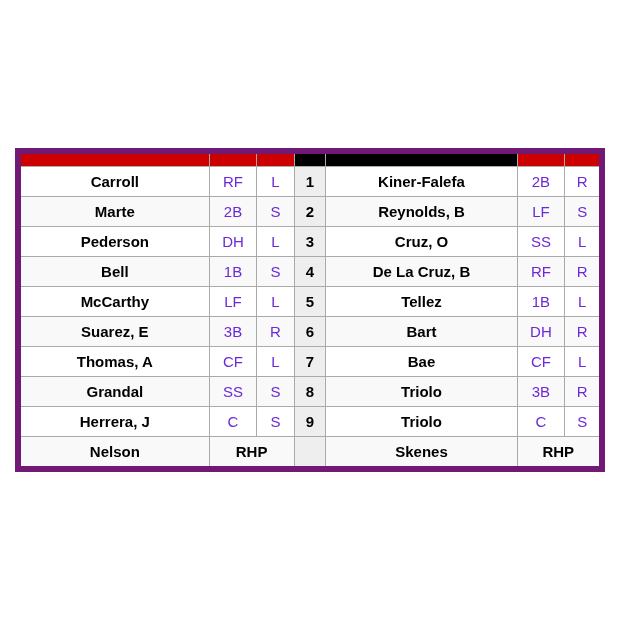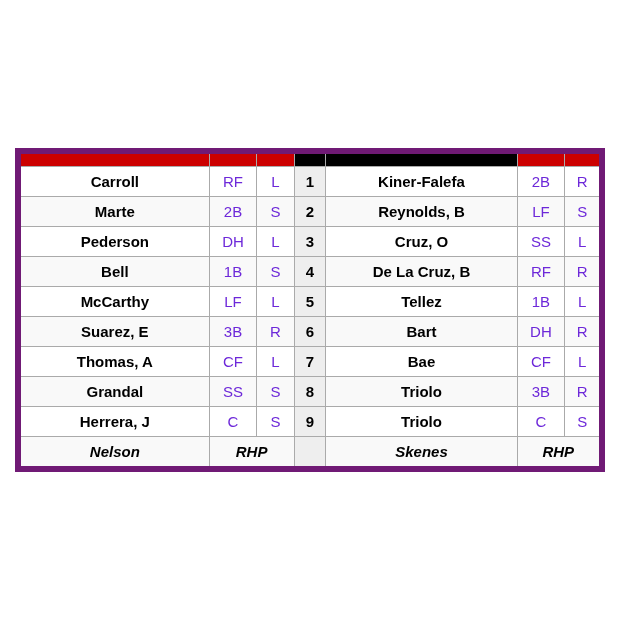--- a/index.html
+++ b/index.html
@@ -71,21 +71,20 @@
     .num-cell {
       background: #eee;
       font-weight: bold;
       font-size: 15px;
       border-left: 2px solid #333;
       border-right: 2px solid #333;
     }
     .pitcher-cell {
       font-weight: bold;
       font-size: 15px;
-      font-style: italic;
     }
     tr:nth-child(even) {
       background: #f9f9f9;
     }
     tr:nth-child(odd) {
       background: #fff;
     }
     
     thead tr {
       background: none !important;

